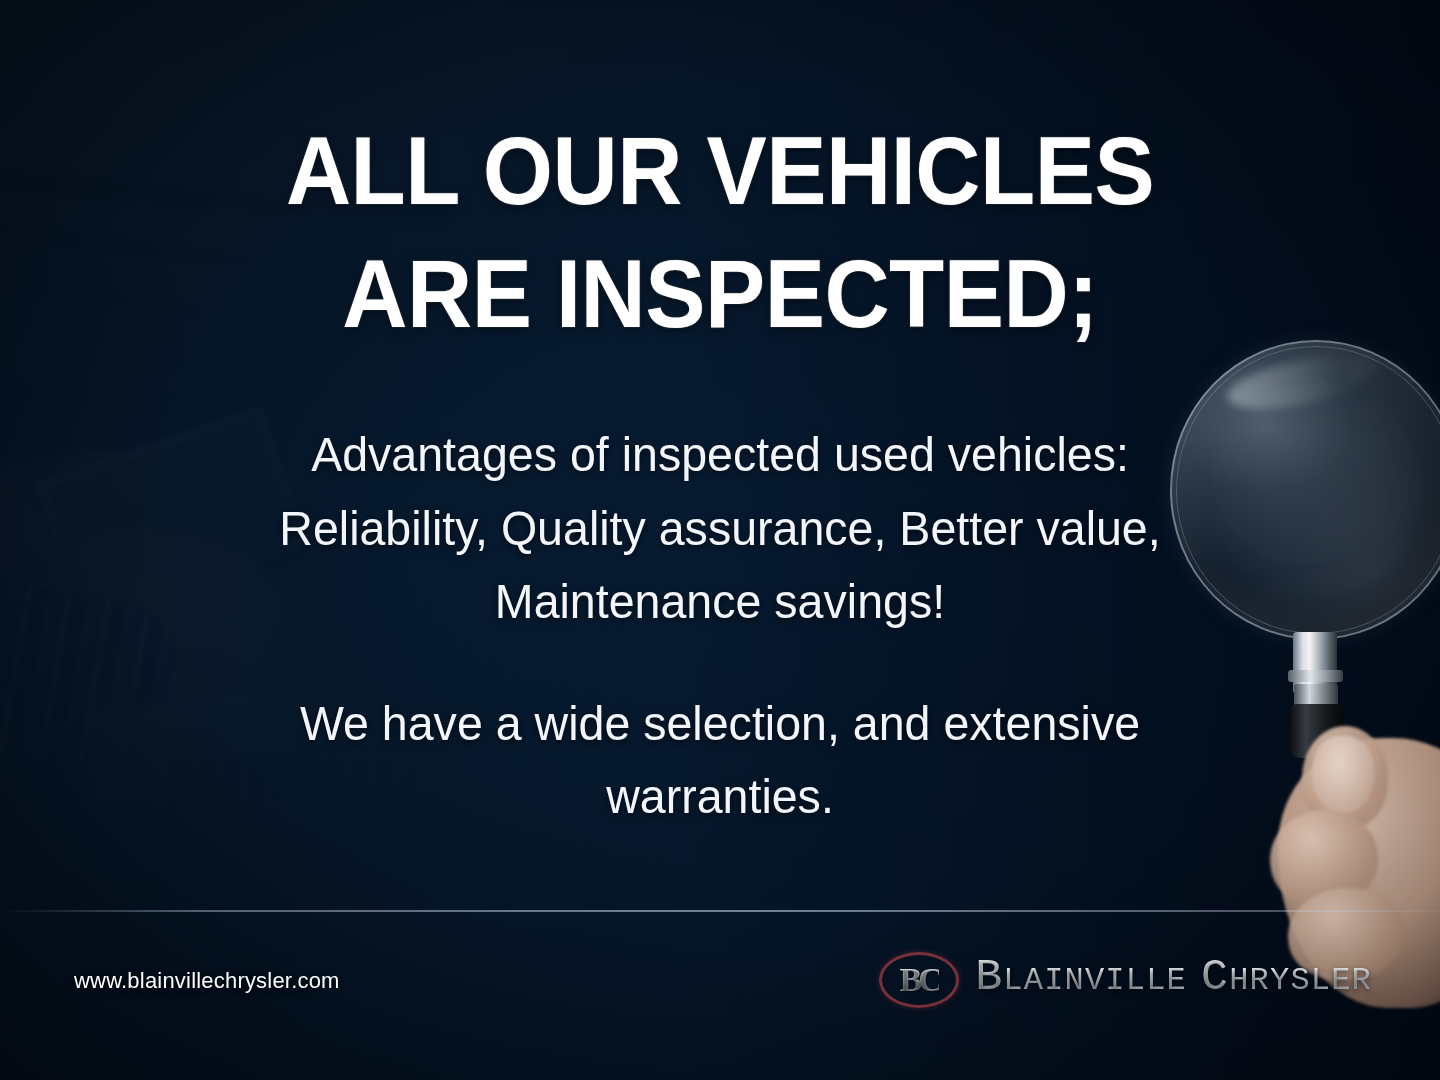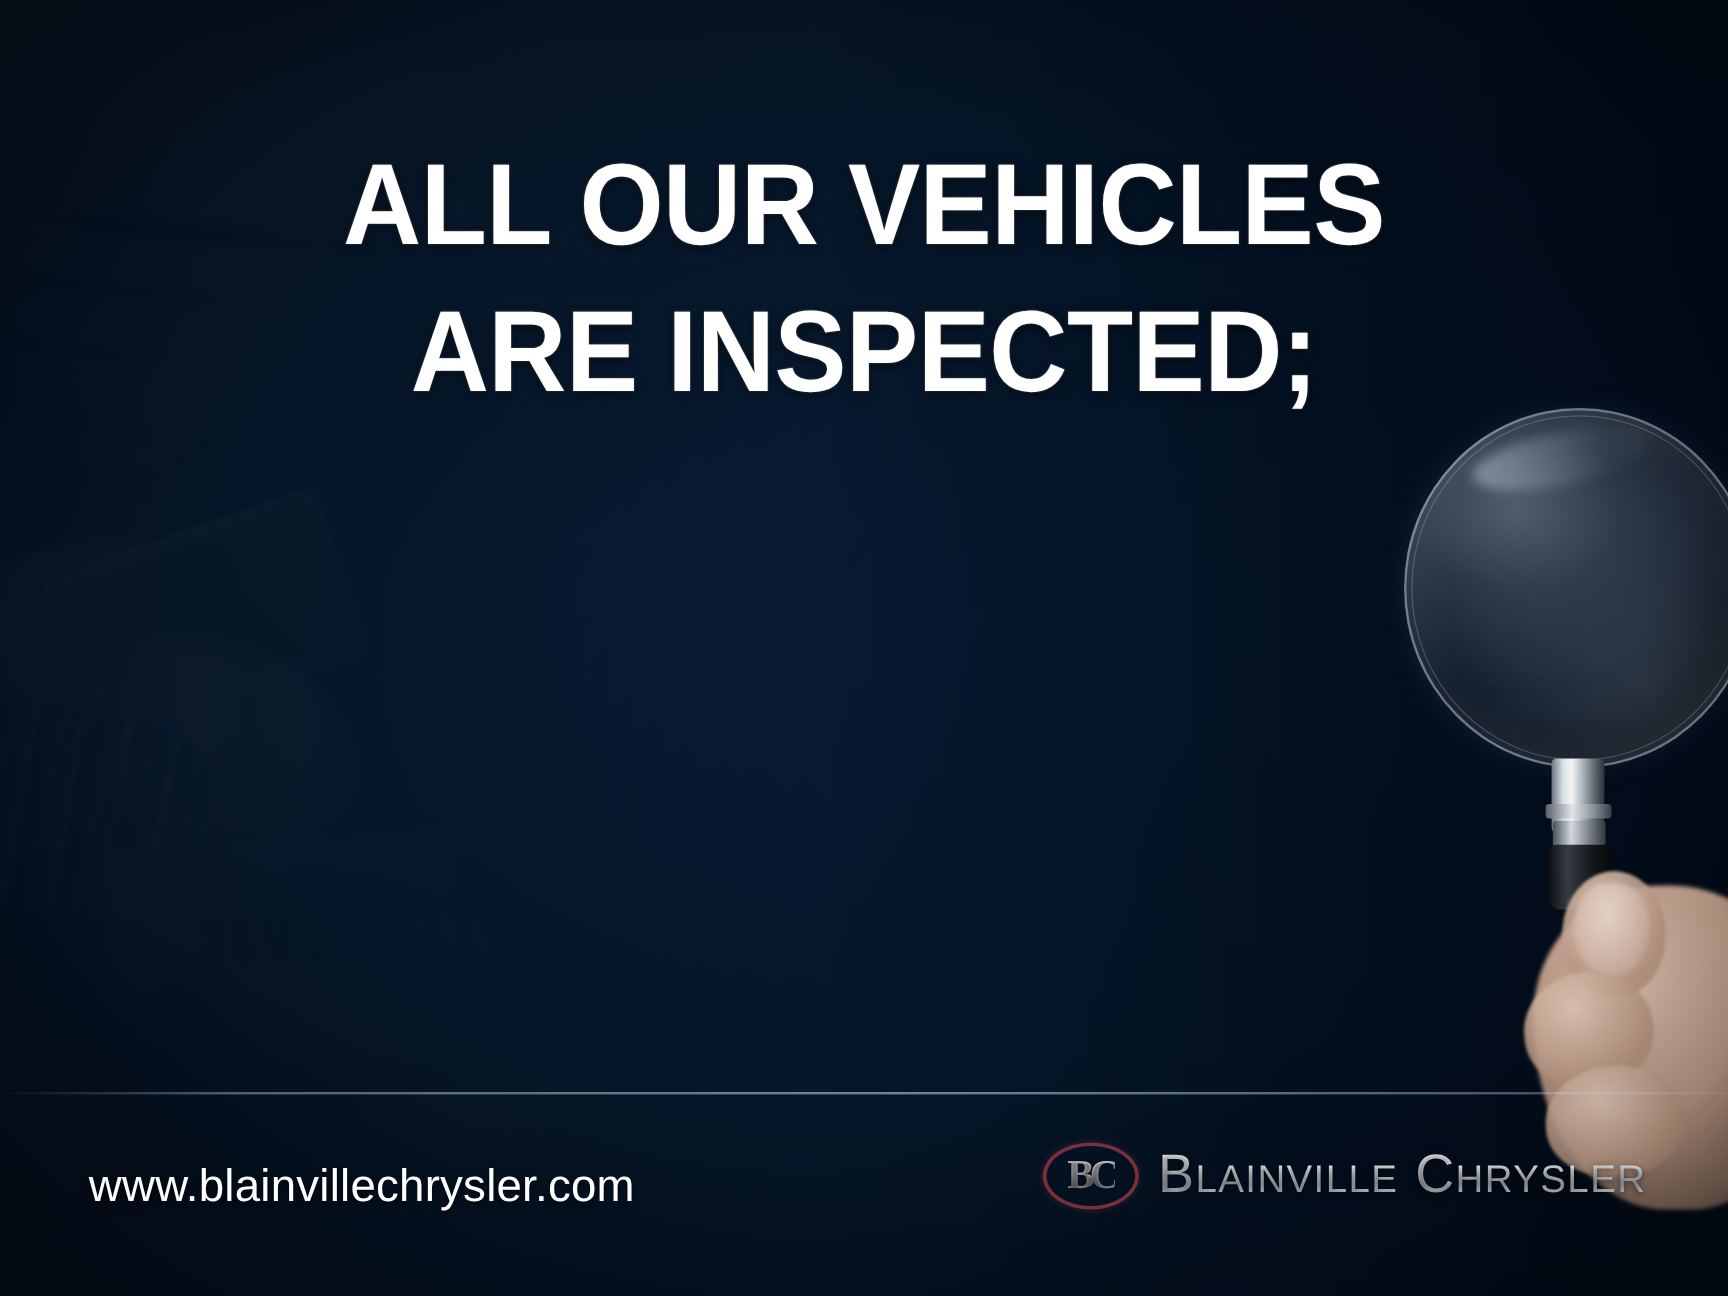--- a/index.html
+++ b/index.html
@@ -227,21 +227,21 @@
   
   .divider {
     position:absolute; left:0; right:0; top:910px; height:2px;
     background:linear-gradient(90deg, rgba(190,210,228,0) 0%, rgba(190,210,228,0.42) 14%, rgba(205,222,238,0.55) 52%, rgba(190,210,228,0.38) 88%, rgba(190,210,228,0.05) 100%);
   }
 
   .site-url {
     position:absolute; left:74px; top:968px;
     color:#ffffff;
     font-family:"Liberation Sans", sans-serif;
-    font-size:38px;
+    font-size:22px;
     letter-spacing:0.2px;
     text-shadow:0 2px 6px rgba(0,0,0,0.7);
   }
 
   .brand-logo {
     position:absolute; right:68px; top:952px;
     display:flex; align-items:flex-start; gap:16px;
   }
   .brand-emblem {
     position:relative;
@@ -260,21 +260,21 @@
     font-size:34px;
     font-weight:bold;
     letter-spacing:-4px;
     background:linear-gradient(180deg,#ffffff 0%, #e2e6ea 40%, #9aa0a6 70%, #cfd4d8 100%);
     -webkit-background-clip:text;
     background-clip:text;
     color:transparent;
     text-shadow:0 1px 2px rgba(0,0,0,0.5);
   }
   .brand-name {
-    font-family:Liberation Sans, sans-serif;
+    font-family:Liberation Mono, monospace;
     font-size:45px;
     font-variant:small-caps;
     letter-spacing:1.2px;
     background:linear-gradient(180deg,#ffffff 0%, #eef1f4 35%, #aab0b6 66%, #e6eaee 100%);
     -webkit-background-clip:text;
     background-clip:text;
     color:transparent;
     text-shadow:0 2px 5px rgba(0,0,0,0.55);
     white-space:nowrap;
   }
@@ -326,20 +326,24 @@
     <div class="thumbnail-plate"></div>
     <div class="finger f2"></div>
     <div class="finger f3"></div>
   </div>
 
   <div class="vignette"></div>
 
   <div class="headline">ALL OUR VEHICLES
 ARE INSPECTED;</div>
 
+  <div class="body-copy">
+    <div class="para p1">Advantages of inspected used vehicles: Reliability, Quality assurance, Better value, Maintenance savings!</div>
+    <div class="para p2">We have a wide selection, and extensive warranties.</div>
+  </div>
 
   <div class="divider"></div>
 
   <div class="site-url">www.blainvillechrysler.com</div>
 
   <div class="brand-logo">
     <div class="brand-emblem">
       <div class="oval"></div>
       <div class="bc">BC</div>
     </div>

